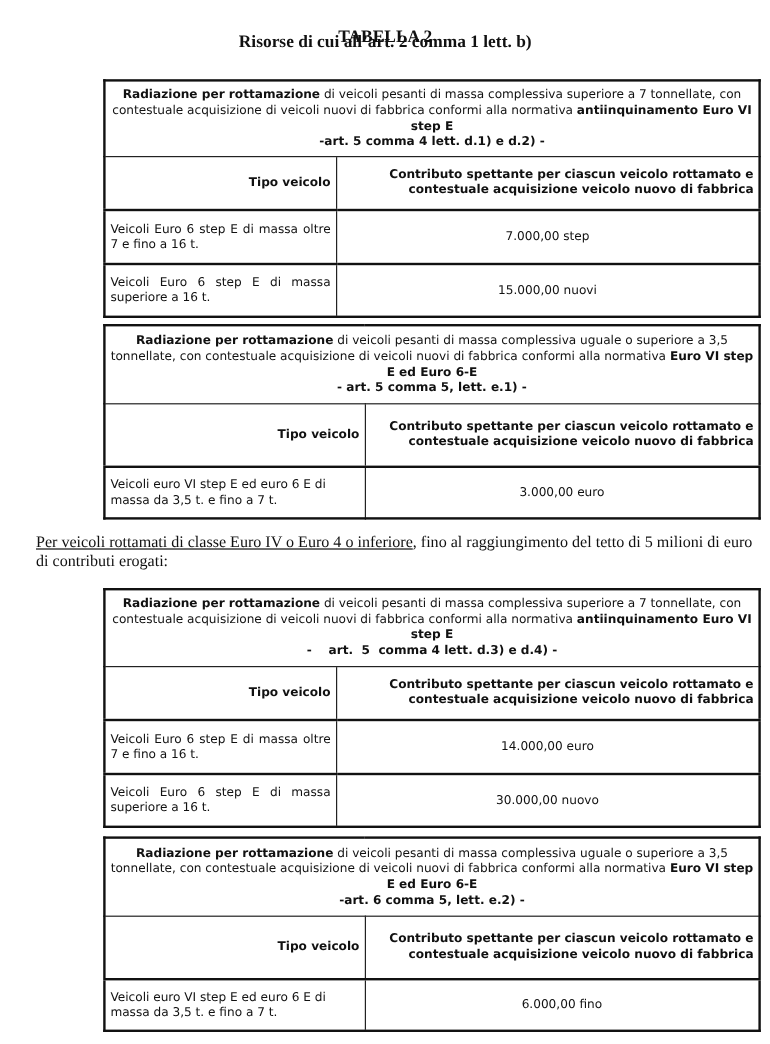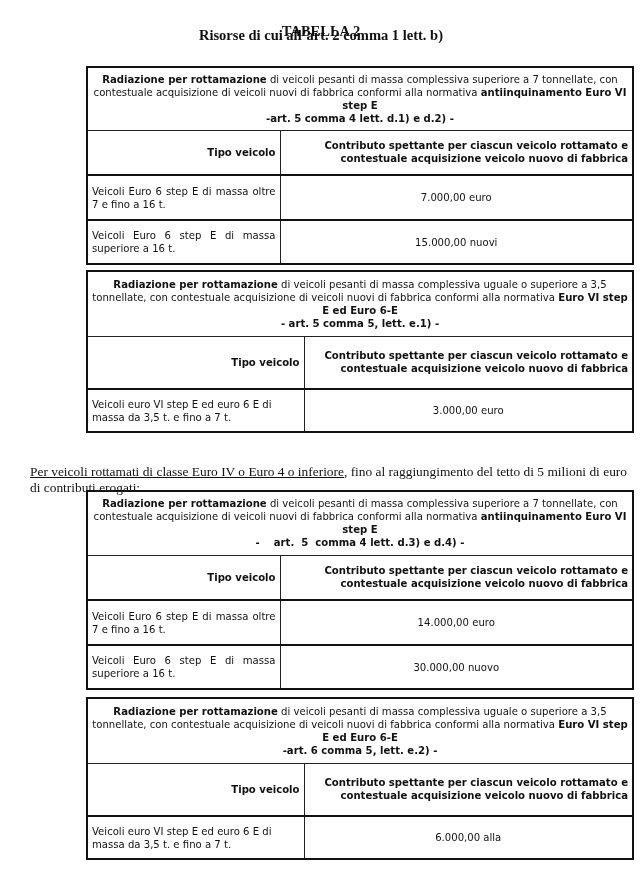--- a/index.html
+++ b/index.html
@@ -5,21 +5,21 @@
     html, body { margin: 0; padding: 0; background: #ffffff; }
     body { width: 642px; height: 870px; position: relative; overflow: hidden; color: #111; }
     .title {
       position: absolute; left: 0; width: 642px; text-align: center;
       font-family: "Liberation Serif", "DejaVu Serif", serif; font-weight: bold;
       font-size: 14.5px; line-height: 16px;
     }
     #t1 { top: 23px; }
     #t2 { top: 27px; }
     .para {
-      position: absolute; left: 30px; top: 464px; width: 600px;
+      position: absolute; left: 30px; top: 444px; width: 600px;
       font-family: "Liberation Serif", "DejaVu Serif", serif; font-size: 13.4px; line-height: 16px;
     }
     .para u { text-decoration: underline; }
     table.tbl {
       position: absolute; left: 86px; width: 548px;
       border-collapse: collapse; table-layout: fixed;
       font-family: "DejaVu Sans", "Liberation Sans", sans-serif; font-size: 10.1px; line-height: 13px;
       border: 2.5px solid #111;
     }
     table.tbl td { border: 1.5px solid #222; padding: 0 4px; vertical-align: middle; }
@@ -52,21 +52,21 @@
       <b>Radiazione per rottamazione</b><span> di veicoli pesanti di massa complessiva superiore a 7 tonnellate, con contestuale acquisizione di veicoli nuovi di fabbrica conformi alla normativa </span><b>antiinquinamento Euro VI step E</b>
       <span class="ref">-art.  5  comma 4 lett. d.1) e d.2) -</span>
     </td>
   </tr>
   <tr style="height:45px">
     <td class="hdr">Tipo veicolo</td>
     <td class="hdr">Contributo   spettante per ciascun veicolo rottamato e contestuale acquisizione veicolo nuovo di fabbrica</td>
   </tr>
   <tr class="datarow" style="height:45px">
     <td class="veh">Veicoli Euro 6 step E di massa oltre 7 e fino a 16 t.</td>
-    <td class="amt">7.000,00 euro</td>
+    <td class="amt">7.000,00 step</td>
   </tr>
   <tr class="datarow" style="height:44px">
     <td class="veh">Veicoli Euro 6 step E di massa superiore a 16 t.</td>
     <td class="amt">15.000,00 nuovi</td>
   </tr>
 </tbody>
   </table>
 
 <table id="tab2" class="tbl">
   <colgroup>
@@ -131,16 +131,16 @@
       <b>Radiazione per rottamazione</b><span> di veicoli pesanti di massa complessiva uguale o superiore a 3,5 tonnellate, con contestuale acquisizione di veicoli nuovi di fabbrica conformi alla normativa </span><b>Euro VI step E ed Euro 6-E</b>
       <span class="ref">-art. 6 comma 5, lett. e.2) -</span>
     </td>
   </tr>
   <tr style="height:53px">
     <td class="hdr">Tipo veicolo</td>
     <td class="hdr">Contributo spettante per ciascun veicolo rottamato e contestuale acquisizione veicolo nuovo di fabbrica</td>
   </tr>
   <tr class="datarow" style="height:43px">
     <td class="veh" style="text-align:left">Veicoli euro VI step E ed euro 6 E di massa da 3,5 t. e fino a 7 t.</td>
-    <td class="amt">6.000,00 alla</td>
+    <td class="amt">6.000,00 fino</td>
   </tr>
 </tbody>
   </table>
 
 </body></html>

